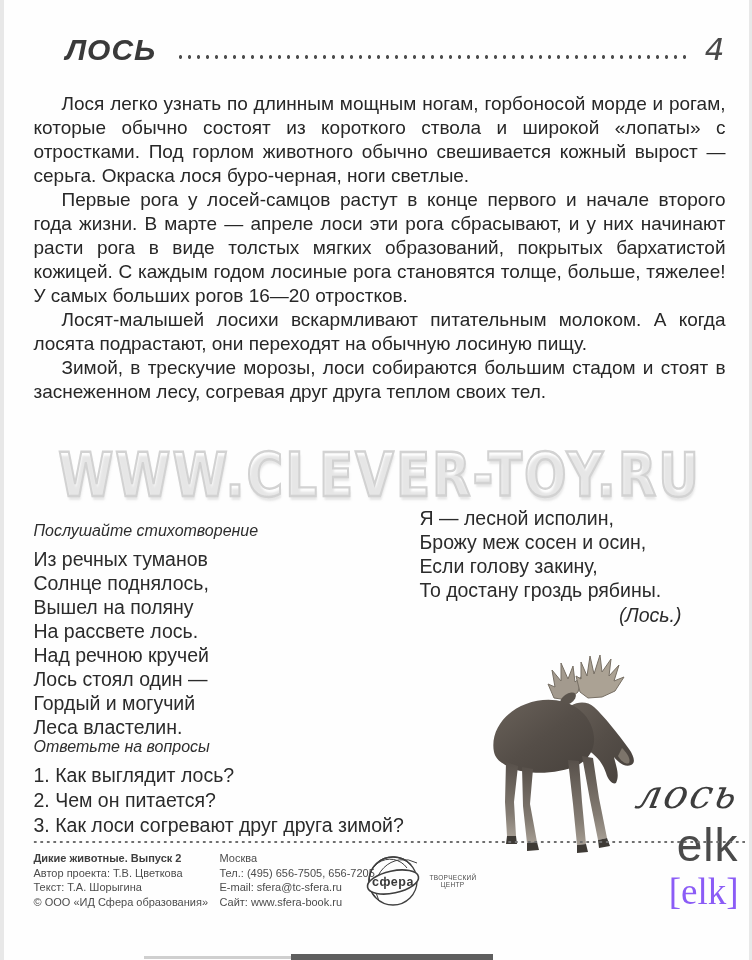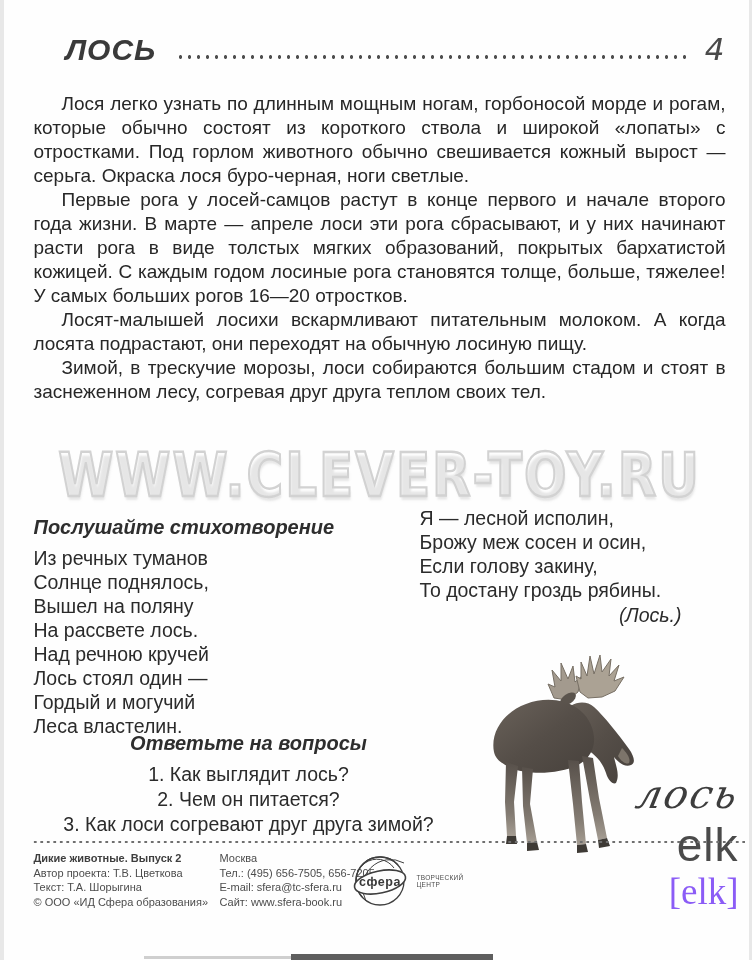--- a/index.html
+++ b/index.html
@@ -21,45 +21,45 @@
   .lead-italic{}
   
   .watermark{
     position:absolute;left:0;top:447px;width:752px;text-align:center;
     font-family:"DejaVu Sans",sans-serif;font-weight:bold;font-size:50px;letter-spacing:2px;
     color:transparent;-webkit-text-stroke:2px #d2d2d2;
     text-shadow:1px 3px 2px rgba(175,175,175,0.30);
     transform:scaleY(1.2);white-space:nowrap;pointer-events:none;z-index:5;
   }
   
-  .colhead{font-size:20px;font-weight:bold;font-style:italic;color:#2e2e2e;margin:10px 0 7px 0;}
+  .colhead{font-size:16px;font-weight:normal;font-style:italic;color:#2e2e2e;margin:16px 0 7px 0;}
   .poem{position:absolute;left:30px;top:506px;width:360px;}
   .riddle{position:absolute;left:416px;top:506px;width:262px;}
   .vline{font-size:19.5px;line-height:24px;color:#2b2b2b;}
   .riddle-answer{font-size:19.5px;line-height:26px;font-style:italic;text-align:right;color:#2b2b2b;}
   
-  .questions{position:absolute;left:30px;top:722px;width:430px;text-align:center;}
+  .questions{position:absolute;left:30px;top:722px;width:430px;}
   .qline{font-size:19.5px;line-height:25px;color:#2b2b2b;}
   
   .moose{position:absolute;left:476px;top:652px;width:172px;height:202px;}
   
   .vocab{position:absolute;right:10px;top:772px;text-align:right;}
   .vocab-script{font-family:"DejaVu Serif",serif;font-style:italic;font-size:40px;color:#3d3d3d;
     letter-spacing:2px;transform:skewX(-12deg);display:inline-block;line-height:1.1;}
   .vocab-en{font-size:46px;color:#4a4a4a;letter-spacing:1px;line-height:1.0;margin-top:6px;}
   .vocab-tr{font-family:"Liberation Serif",serif;font-size:37px;color:#8b5cf6;line-height:1.1;margin-top:4px;}
   
   .footer-dots{position:absolute;left:28px;right:4px;top:840px;height:4px;
     background-image:radial-gradient(circle,#6f6f6f 1.1px,transparent 1.4px);
     background-size:6.5px 4px;background-position:0 50%;background-repeat:repeat-x;}
   .fcol{position:absolute;top:851px;font-size:11px;line-height:14.5px;color:#4c4c4c;}
   .fcol1{left:30px;width:182px;}
   .fcol2{left:216px;width:185px;}
   .fbold{font-weight:bold;color:#3e3e3e;}
-  .flogo{position:absolute;left:348px;top:852px;display:flex;align-items:center;}
+  .flogo{position:absolute;left:361px;top:852px;display:flex;align-items:center;text-align:center;}
   .logo-caption{width:46px;font-size:6.5px;line-height:7.5px;color:#4c4c4c;margin-left:3px;text-transform:uppercase;letter-spacing:0.3px;}
   
   .bottom-bar-dark{position:absolute;left:287px;width:202px;bottom:0;height:6px;background:#5e5e5e;}
   .bottom-bar-light{position:absolute;left:140px;width:147px;bottom:1px;height:3px;background:#cfcfcf;}
 </style>
 </head>
 <body>
 
 <div class="sheet">
 

